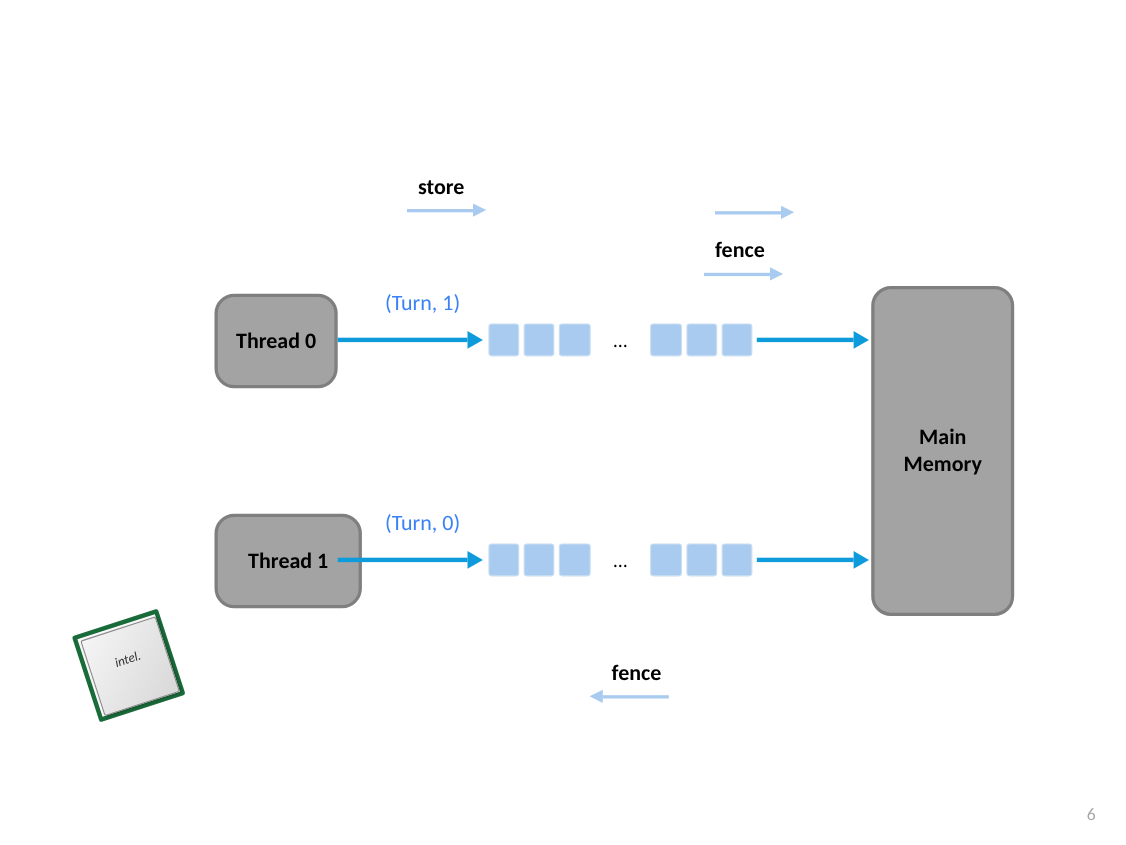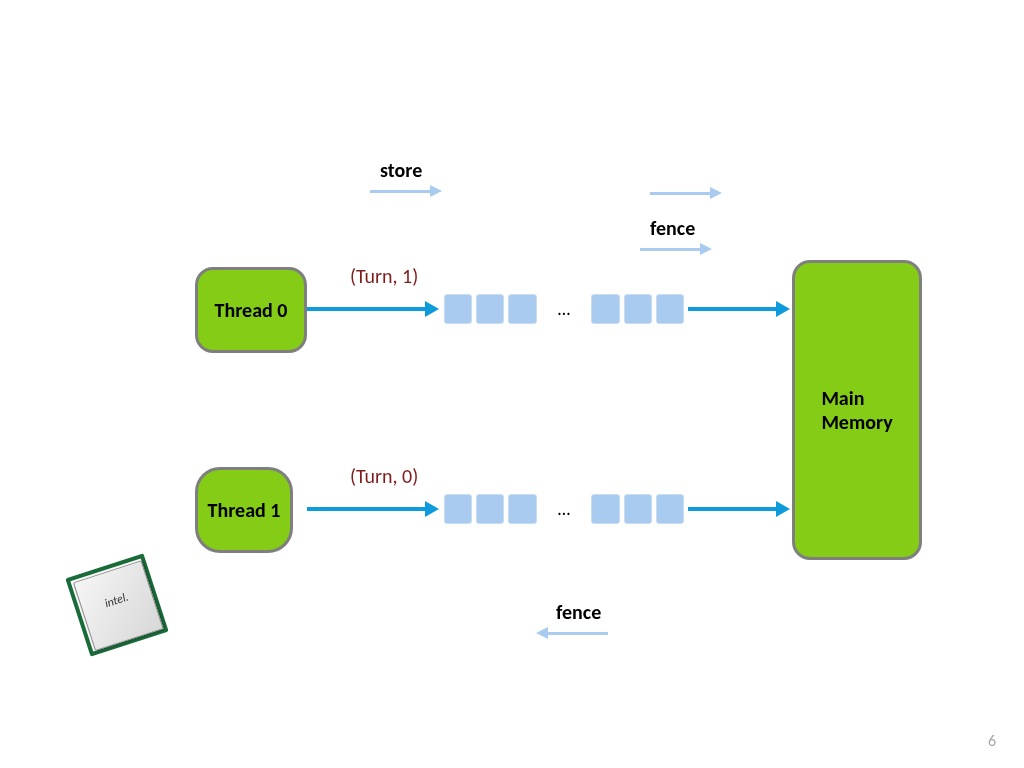--- a/index.html
+++ b/index.html
@@ -28,30 +28,31 @@
   }
   .label {
     position: absolute;
     font-size: 20px;
     font-weight: bold;
     color: #000;
   }
   .label-plain {
     position: absolute;
     font-size: 20px;
-    color: #7f1d1d;
+    color: #3b82f6;
   }
   .box {
     position: absolute;
     border: 3px solid #7f7f7f;
     border-radius: 18px;
-    background: #84cc16;
+    background: #a3a3a3;
     display: flex;
     align-items: center;
     justify-content: center;
+    text-align: center;
     font-weight: bold;
     font-size: 20px;
     color: #000;
     box-sizing: border-box;
   }
   .buffer {
     position: absolute;
     height: 36px;
     background: #fff;
     display: flex;
@@ -180,21 +181,21 @@
     <div class="cell"></div>
     <div class="cell"></div>
     <div class="cell"></div>
     <div class="ellipsis">…</div>
     <div class="cell"></div>
     <div class="cell"></div>
     <div class="cell"></div>
   </div>
   <div class="arrow-dark" style="left:688px; top:307px; width:88px;"></div>
 
-  <div class="box" style="left:195px; top:467px; width:98px; height:86px;border-radius:25px;">
+  <div class="box" style="left:195px; top:467px; width:134px; height:86px;">
     <span>Thread 1</span>
   </div>
 
   <div class="label-plain" style="left:350px; top:464px;">(Turn, 0)</div>
 
   <div class="arrow-dark" style="left:307px; top:507px; width:118px;"></div>
   <div class="buffer" style="left:440px; top:491px; width:248px;">
     <div class="cell"></div>
     <div class="cell"></div>
     <div class="cell"></div>

